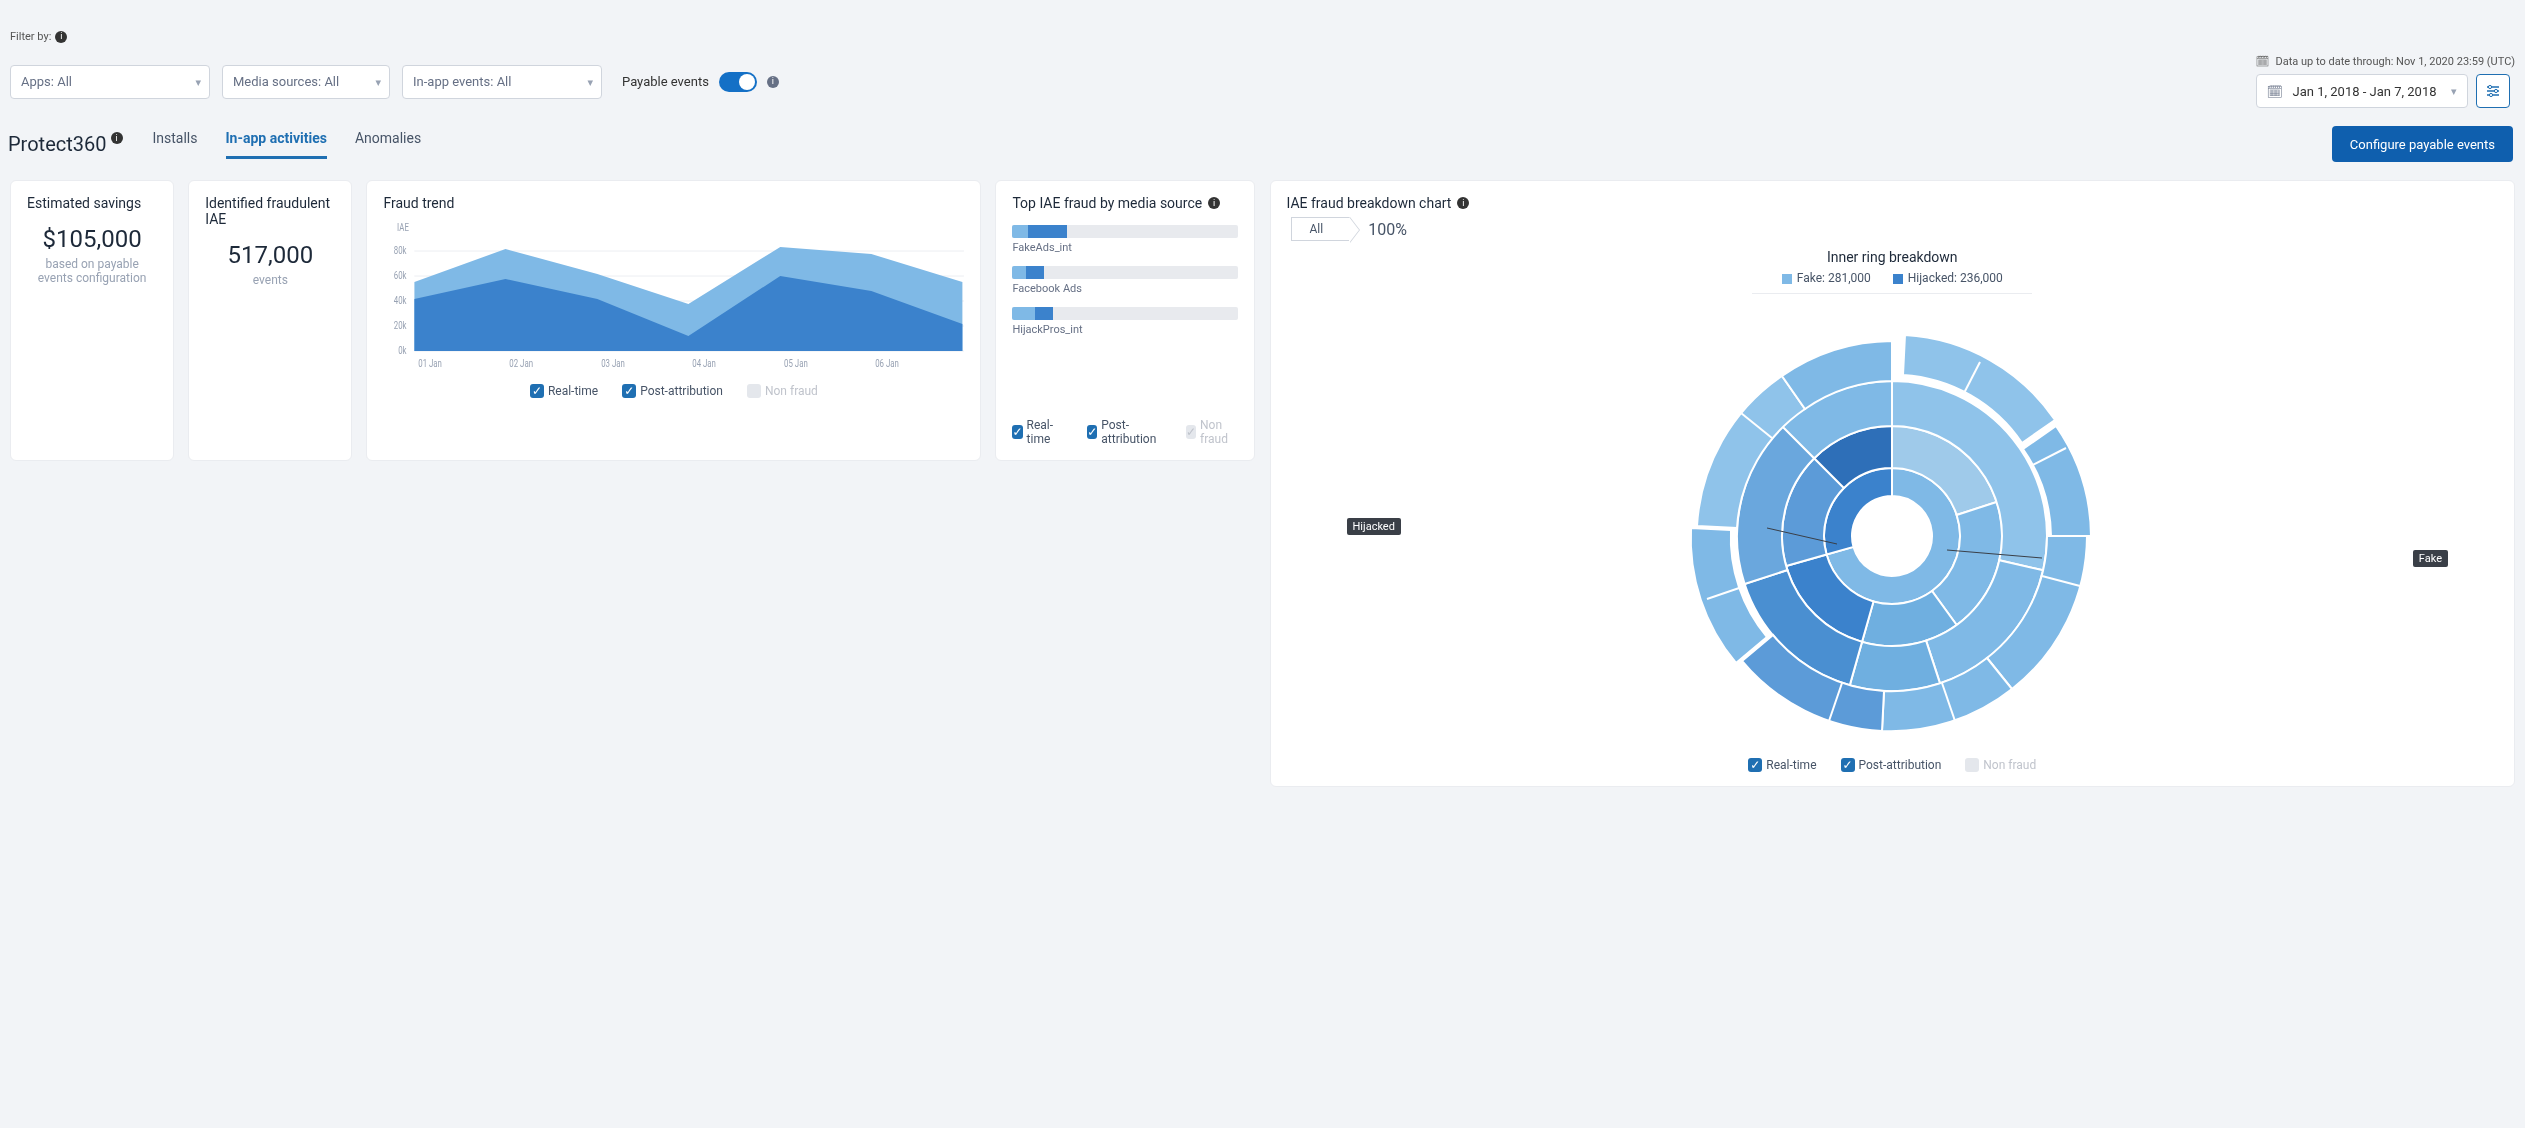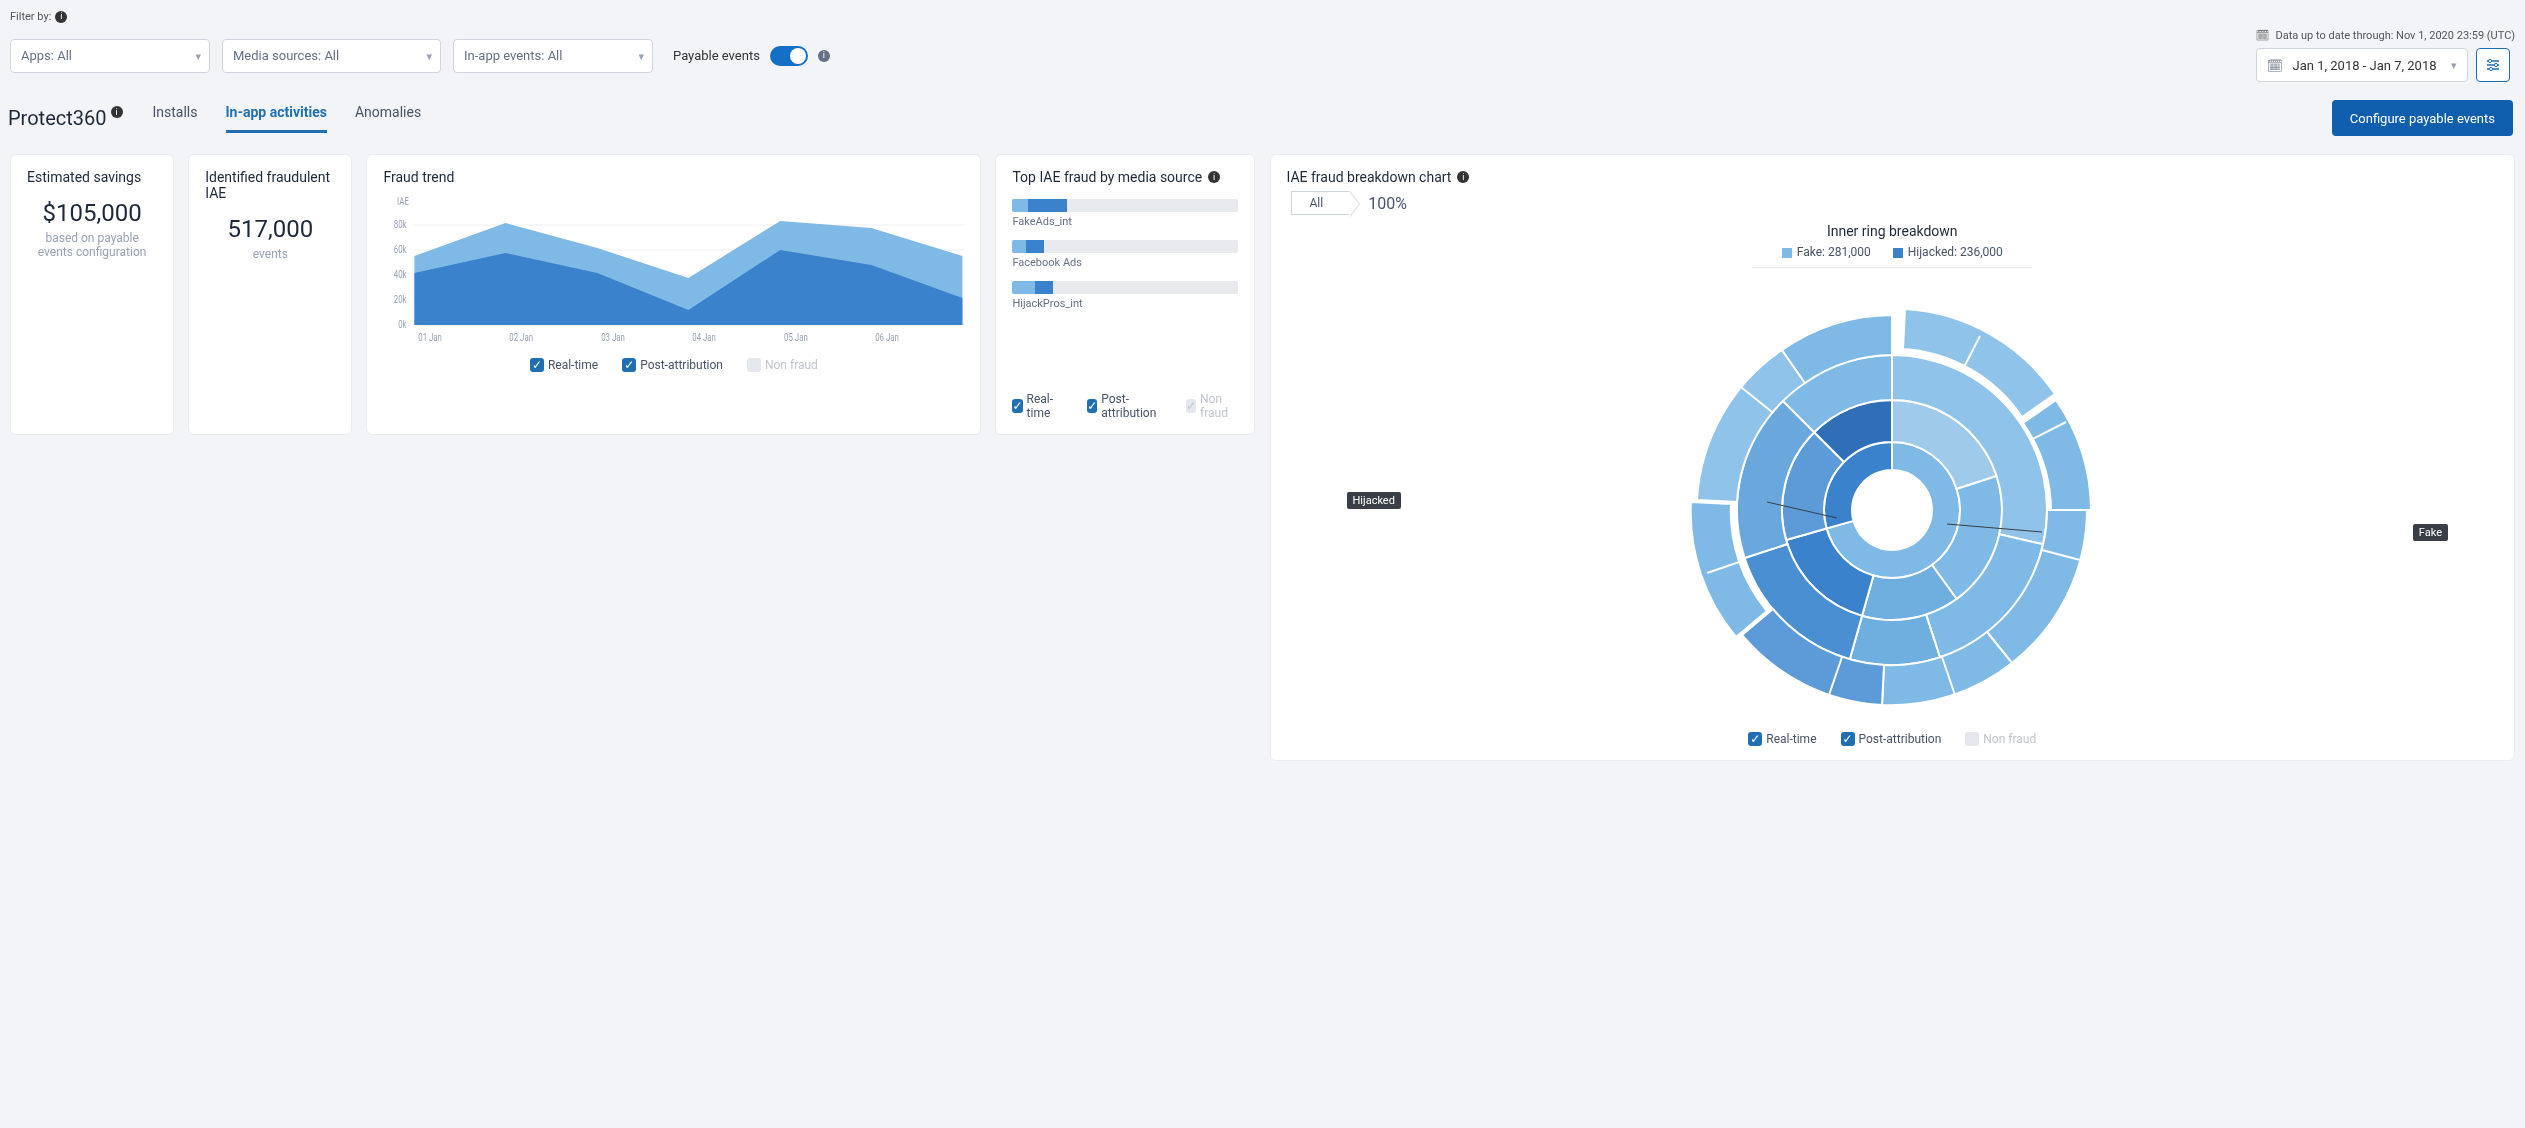--- a/index.html
+++ b/index.html
@@ -1,22 +1,22 @@
 <!DOCTYPE html>
 <html><head>
 <meta charset="utf-8">
 <style>
   * { box-sizing: border-box; margin: 0; padding: 0; font-family: -apple-system, BlinkMacSystemFont, "Segoe UI", Roboto, Arial, sans-serif; }
   body { background: #f2f4f7; color: #333; font-size: 13px; }
-  .topbar { display: flex; align-items: flex-start; padding: 10px 10px 0 10px; gap: 6px; flex-wrap: wrap; }
+  .topbar { display: flex; align-items: flex-start; padding: 10px 10px 0 10px; gap: 12px; flex-wrap: wrap; margin-top: 20px; }
   .filter-label { font-size: 11px; color: #555; display:flex; align-items:center; gap:4px; width:100%; }
   .filter-row { display:flex; gap:12px; align-items:center; flex:1; }
   .select { height: 34px; padding: 0 28px 0 10px; border: 1px solid #d0d5dd; border-radius: 4px; background:#fff; color:#667085; font-size:13px; position:relative; display:flex; align-items:center; cursor:pointer; }
   .select.w1 { width: 200px; }
-  .select.w2 { width: 219px; }
+  .select.w2 { width: 168px; }
   .select.w3 { width: 200px; }
   .chev { position:absolute; right:8px; top:50%; transform:translateY(-50%); color:#98a2b3; font-size:11px; }
   .payable { display:flex; align-items:center; gap:10px; margin-left:8px; }
   .toggle { width:38px; height:20px; background:#1470c6; border-radius:999px; position:relative; cursor:pointer; }
   .toggle::after { content:""; position:absolute; right:2px; top:2px; width:16px; height:16px; border-radius:50%; background:#fff; }
   .right-group { margin-left:auto; text-align:right; font-size:11px; color:#555; }
   .date-status { margin-bottom:6px; display:flex; align-items:center; justify-content:flex-end; gap:6px; }
   .date-row { display:flex; gap:8px; align-items:center; }
   .date-picker { height:34px; border:1px solid #d0d5dd; border-radius:4px; background:#fff; padding:0 30px 0 36px; display:flex; align-items:center; position:relative; font-size:13px; color:#333; }
   .date-picker .cal { position:absolute; left:10px; top:50%; transform:translateY(-50%); color:#667085; }

